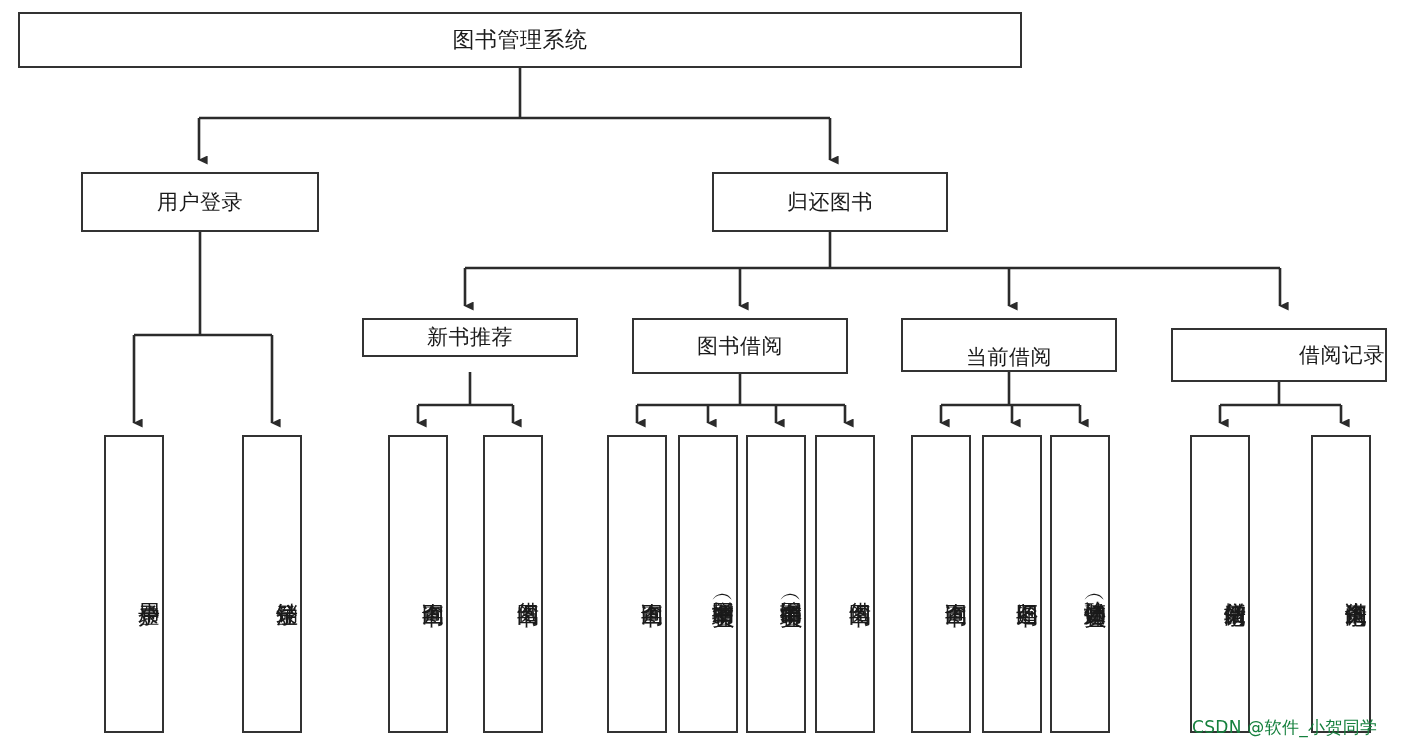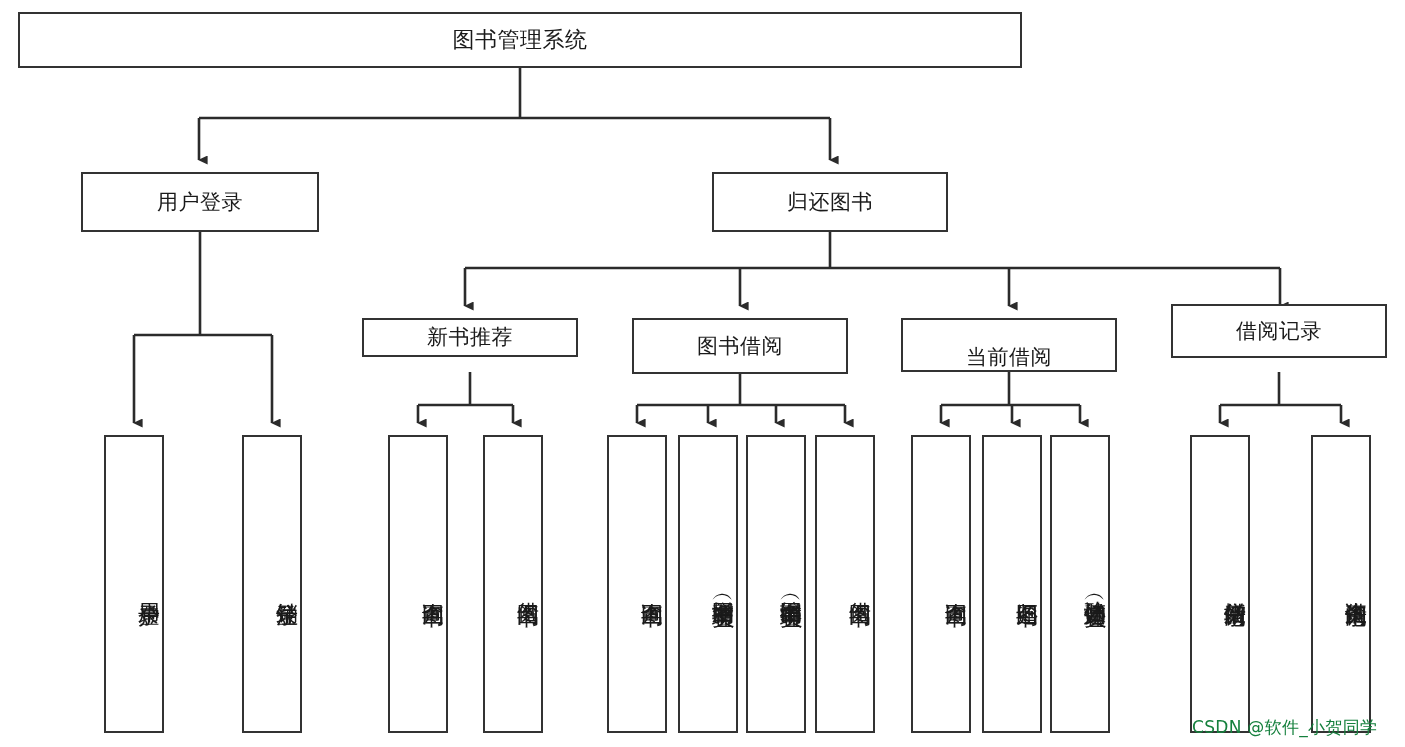--- a/index.html
+++ b/index.html
@@ -154,21 +154,21 @@
 
   <div class="node node-h" style="left:362px; top:318px; width:216px; height:39px;">
     <span>新书推荐</span>
   </div>
   <div class="node node-h" style="left:632px; top:318px; width:216px; height:56px;">
     <span>图书借阅</span>
   </div>
   <div class="node node-h" style="left:901px; top:318px; width:216px; height:54px;align-items:flex-end;">
     <span>当前借阅</span>
   </div>
-  <div class="node node-h" style="left:1171px; top:304px; width:216px; height:54px;">
+  <div class="node node-h" style="left:1171px; top:328px; width:216px; height:54px;justify-content:flex-end;">
     <span>借阅记录</span>
   </div>
 
   <div class="node node-v" style="left:104px; top:435px; width:60px; height:298px;">
     <span class="vtext">用户登录</span>
   </div>
   <div class="node node-v" style="left:242px; top:435px; width:60px; height:298px;">
     <span class="vtext">注销登录</span>
   </div>
   <div class="node node-v" style="left:388px; top:435px; width:60px; height:298px;">

